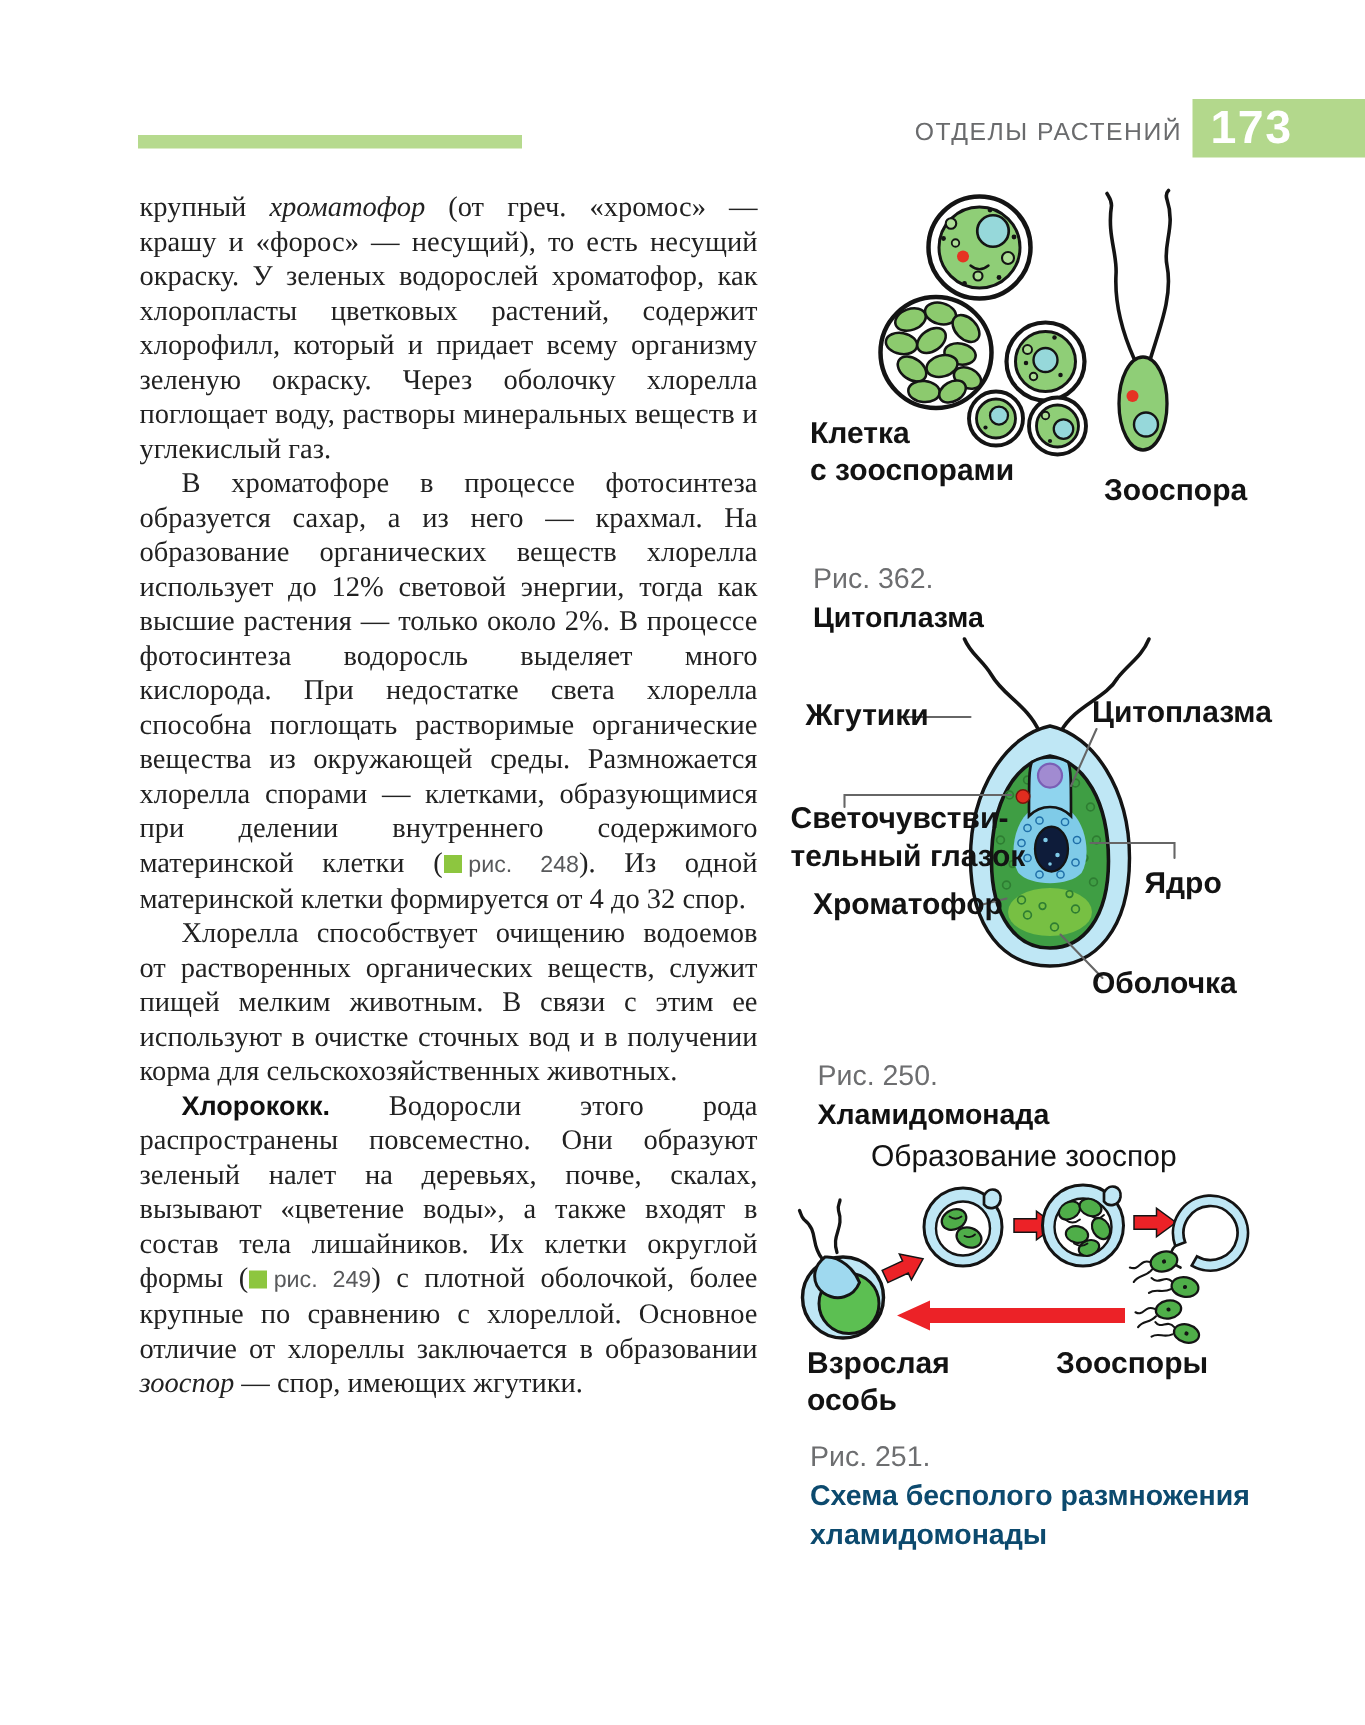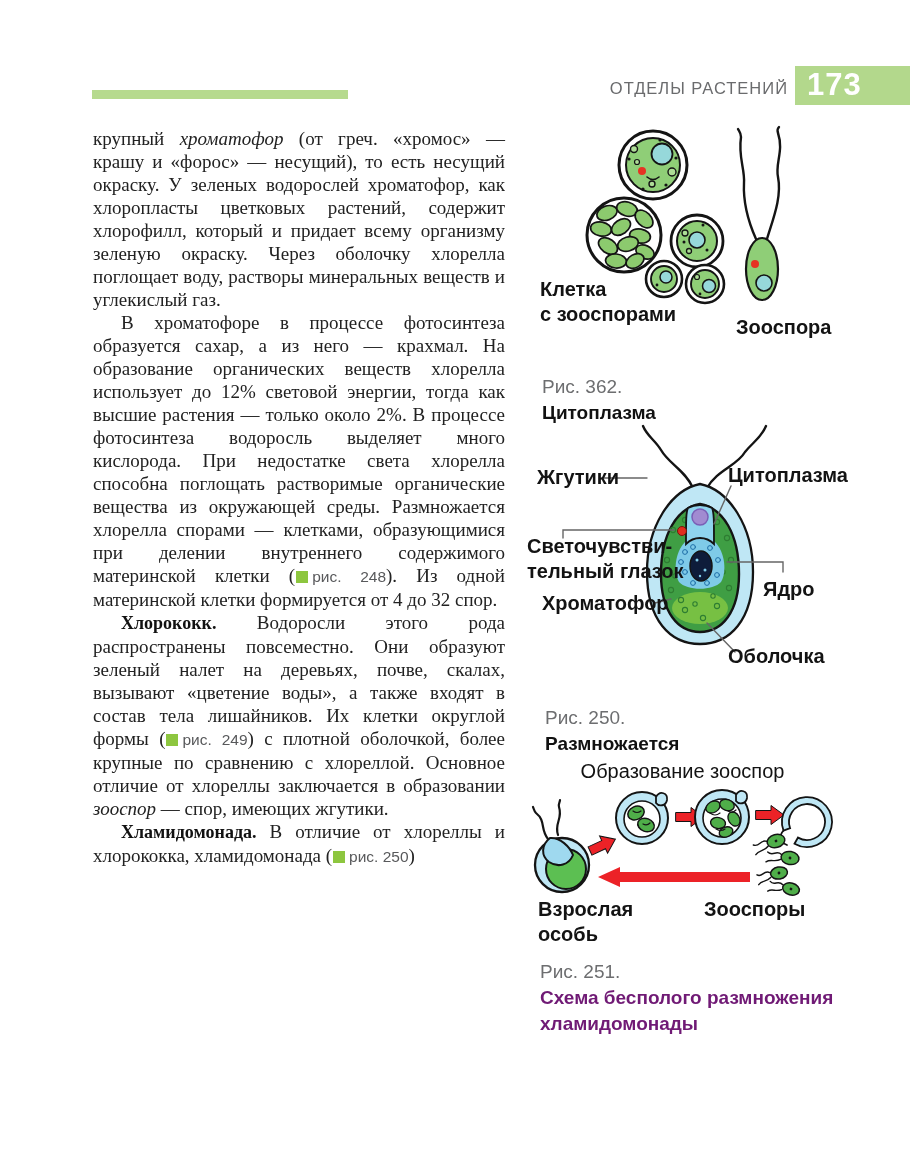--- a/index.html
+++ b/index.html
@@ -11,51 +11,51 @@
         font-size:16.5px;letter-spacing:1px;color:#6a6b6d;}
   .page-badge{position:absolute;left:795px;top:66px;width:115px;height:39px;background:#b3d88c;}
   .page-badge span{position:absolute;left:12px;top:1px;font-family:"Liberation Sans",sans-serif;
         font-weight:bold;font-size:31px;color:#fff;letter-spacing:1px;}
   
   .text-col{position:absolute;left:93px;top:127px;width:412px;}
   .text-col p{margin:0;text-align:justify;font-size:19px;line-height:23px;color:#222;
         hyphens:auto;-webkit-hyphens:auto;}
   .text-col p.ind{text-indent:28px;}
   .em{font-style:italic;}
-  .lead{font-family:Liberation Serif, serif;font-weight:bold;font-size:18px;color:#111;}
+  .lead{font-family:Liberation Sans, sans-serif;font-weight:bold;font-size:18px;color:#111;}
   .figref{white-space:nowrap;font-family:"Liberation Sans",sans-serif;font-size:15.5px;color:#58595b;}
   .sq{display:inline-block;width:12px;height:12px;background:#8dc63f;margin:0 4px 0 1px;vertical-align:-1px;}
   
   .figsvg{position:absolute;}
   .fig-label{position:absolute;font-family:"Liberation Sans",sans-serif;font-size:20px;color:#131313;
         white-space:pre-line;line-height:25px;font-weight:bold;}
   .caption{position:absolute;font-family:"Liberation Sans",sans-serif;font-size:19px;color:#6d6e70;
         white-space:pre-line;line-height:26px;}
   .caption b{color:#111;}
   .cap-bold{position:absolute;font-family:"Liberation Sans",sans-serif;font-size:19px;font-weight:bold;
-        color:#701a75;white-space:pre-line;line-height:26px;}
+        color:#0c4a6e;white-space:pre-line;line-height:26px;}
   .diagram-title{position:absolute;left:535px;top:760px;width:295px;text-align:center;
         font-family:"Liberation Sans",sans-serif;font-size:20px;color:#131313;}
 </style>
 </head>
 <body>
 
 <div class="page">
 
   <div class="green-bar"></div>
   <div class="running-head">ОТДЕЛЫ РАСТЕНИЙ</div>
   <div class="page-badge">
     <span>173</span>
   </div>
 
   <div class="text-col">
     <p><span>крупный </span><span class="em">хроматофор</span><span> (от греч. «хромос» — крашу и «форос» — несущий), то есть несущий окраску. У зеленых водорослей хроматофор, как хлоропласты цветковых растений, содержит хлорофилл, который и придает всему организму зеленую окраску. Через оболочку хлорелла поглощает воду, растворы минеральных веществ и углекислый газ.</span></p>
     <p class="ind"><span>В хроматофоре в процессе фотосинтеза образуется сахар, а из него — крахмал. На образование органических веществ хлорелла использует до 12% световой энергии, тогда как высшие растения — только около 2%. В процессе фотосинтеза водоросль выделяет много кислорода. При недостатке света хлорелла способна поглощать растворимые органические вещества из окружающей среды. Размножается хлорелла спорами — клетками, образующимися при делении внутреннего содержимого материнской клетки (</span><span class="figref"><span class="sq"></span><span>рис. 248</span></span><span>). Из одной материнской клетки формируется от 4 до 32 спор.</span></p>
+    <p class="ind"><span>Хлорелла способствует очищению водоемов от растворенных органических веществ, служит пищей мелким животным. В связи с этим ее используют в очистке сточных вод и в получении корма для сельскохозяйственных животных.</span></p>
     <p class="ind"><span class="lead">Хлорококк.</span><span> Водоросли этого рода распространены повсеместно. Они образуют зеленый налет на деревьях, почве, скалах, вызывают «цветение воды», а также входят в состав тела лишайников. Их клетки округлой формы (</span><span class="figref"><span class="sq"></span><span>рис. 249</span></span><span>) с плотной оболочкой, более крупные по сравнению с хлореллой. Основное отличие от хлореллы заключается в образовании </span><span class="em">зооспор</span><span> — спор, имеющих жгутики.</span></p>
-    <p class="ind"><span class="lead">Хламидомонада.</span><span> В отличие от хлореллы и хлорококка, хламидомонада (</span><span class="figref"><span class="sq"></span><span>рис. 250</span></span><span>)</span></p>
   </div>
 
   <svg class="figsvg" style="left:535px;top:125px" width="370" height="215" viewBox="0 0 370 215">
     <g stroke="#141414" fill="none" stroke-linecap="round">
 
       <circle cx="118" cy="40" r="34" fill="#fff" stroke-width="3"></circle>
       <circle cx="118" cy="40" r="27" fill="#8fce77" stroke-width="2"></circle>
       <circle cx="127" cy="29" r="10.5" fill="#96d8da" stroke-width="1.8"></circle>
       <circle cx="107" cy="46" r="4" fill="#e63323" stroke="none"></circle>
       <circle cx="99" cy="24" r="3.5" fill="#aede97" stroke-width="1.4"></circle>
@@ -186,21 +186,21 @@
   </svg>
   <div class="fig-label" style="left:537px;top:465px">Жгутики</div>
   <div class="fig-label" style="left:728px;top:463px">Цитоплазма</div>
   <div class="fig-label" style="left:527px;top:534px">Светочувстви-
 тельный глазок</div>
   <div class="fig-label" style="left:763px;top:577px">Ядро</div>
   <div class="fig-label" style="left:542px;top:591px">Хроматофор</div>
   <div class="fig-label" style="left:728px;top:644px">Оболочка</div>
   <div class="caption" style="left:545px;top:679px">
     <span>Рис. 250.</span>
-    <b>Размножается</b>
+    <b>Хламидомонада</b>
   </div>
 
   <div class="diagram-title">Образование зооспор</div>
   <svg class="figsvg" style="left:530px;top:755px" width="380" height="152" viewBox="0 0 380 152">
     <defs>
       <polygon id="arr" points="0,-4.5 15,-4.5 15,-9.5 28,0 15,9.5 15,4.5 0,4.5" fill="#ec2227"></polygon>
     </defs>
     <g stroke="#141414" fill="none" stroke-linecap="round">
 
       <circle cx="32" cy="110" r="27" fill="#bfe7f5" stroke-width="2.3"></circle>

